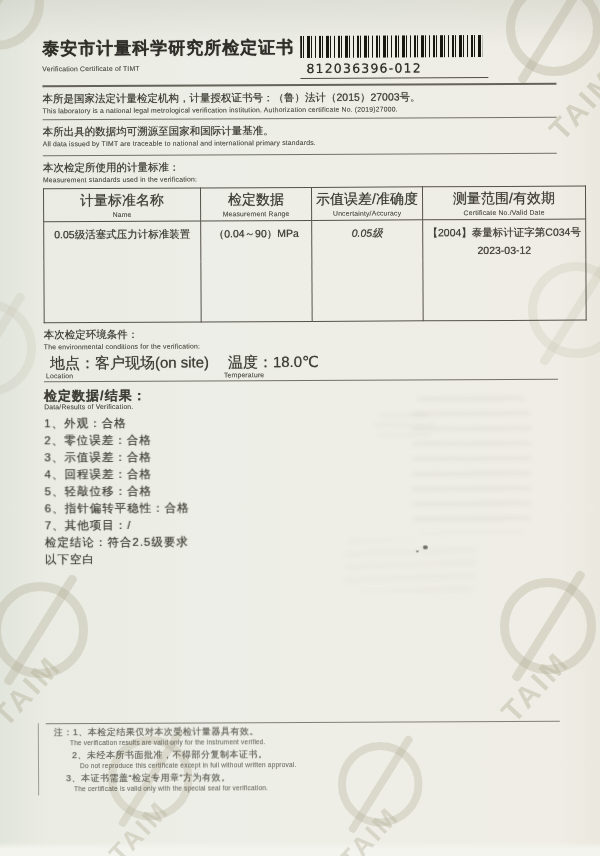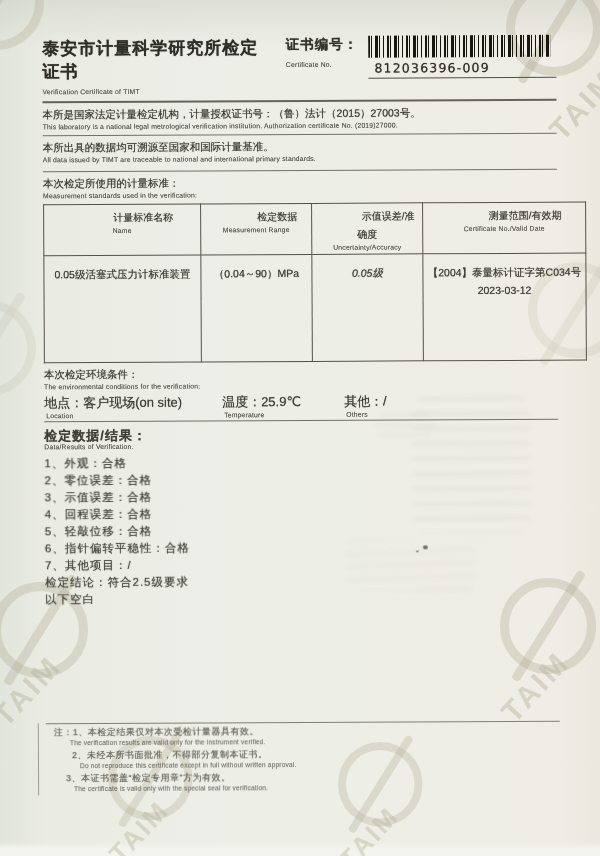--- a/index.html
+++ b/index.html
@@ -63,30 +63,30 @@
   
   .stmt{margin-top:5px;}
   .stmt .zh{font-size:10.5px;}
   .stmt .en{margin-top:1px;}
   
   .std-head{margin-top:5px;}
   table.std{border-collapse:collapse;width:514px;margin-top:4px;table-layout:fixed;}
   table.std th,table.std td{border:1px solid #55524a;padding:2px 3px;vertical-align:top;text-align:center;}
   table.std th{font-weight:normal;}
   .c1{width:150px;}.c2{width:104px;}.c3{width:104px;}.c4{width:156px;}
-  th .zh{font-size:10px;margin-left:42px;}
+  th .zh{font-size:14px;}
   th .en{display:block;margin-top:1px;}
   td .zh{font-size:10.5px;line-height:14px;}
   td.acc .zh{font-style:italic;}
   tr.filler td{height:56px;border-top:none;}
-  tr.data td{border-bottom:none;padding-top:8px;}
+  tr.data td{border-bottom:none;padding-top:2px;}
   
   .env-head{margin-top:5px;}
   .env-row{display:flex;margin-top:5px;}
-  .env-item .zh{font-size:13px;}
+  .env-item .zh{font-size:15px;margin-left:6px;}
   .env-item .en{margin-top:2px;margin-left:2px;}
   .ei1{width:178px;}.ei2{width:122px;}.ei3{width:128px;}.ei4{width:86px;}
   .env-row + .rule{margin-top:1px;}
   
   .res-head{margin-top:7px;}
   .res-head .zh{font-size:13px;font-weight:bold;letter-spacing:1px;}
   .res-list{margin-top:4px;}
   .res-line{font-size:11.5px;line-height:17px;color:#45443c;
     text-shadow:0 0 .8px rgba(69,68,60,.7);letter-spacing:1px;filter:blur(.2px);}
   
@@ -159,27 +159,23 @@
       <span class="wm-text">TAIM</span>
     </div>
 
   <div class="sheet">
 
     <div class="hdr">
       <div class="hdr-title">
         <div class="t-zh">泰安市计量科学研究所检定证书</div>
         <div class="t-en en">Verification Certificate of TIMT</div>
       </div>
-      <div class="hdr-no">
-        <div class="n-zh">证书编号：</div>
-        <div class="n-en en">Certificate No.</div>
-      </div>
       <div class="hdr-code">
         <div class="barcode"></div>
-        <div class="code-num">812036396-009</div>
+        <div class="code-num">812036396-012</div>
         <div class="code-underline"></div>
       </div>
     </div>
     <div class="rule thick" style="margin-top:5px;"></div>
 
     <div class="stmt">
       <div class="zh">本所是国家法定计量检定机构，计量授权证书号：（鲁）法计（2015）27003号。</div>
       <div class="en">This laboratory is a national legal metrological verification institution. Authorization certificate No. (2019)27000.</div>
     </div>
     <div class="rule" style="margin-top:4px;"></div>
@@ -221,26 +217,22 @@
     <div class="stmt env-head">
       <div class="zh">本次检定环境条件：</div>
       <div class="en">The environmental conditions for the verification:</div>
     </div>
     <div class="env-row">
       <div class="env-item ei1">
         <div class="zh">地点：客户现场(on site)</div>
         <div class="en">Location</div>
       </div>
       <div class="env-item ei2">
-        <div class="zh">温度：25.9℃</div>
+        <div class="zh">温度：18.0℃</div>
         <div class="en">Temperature</div>
-      </div>
-      <div class="env-item ei4">
-        <div class="zh">其他：/</div>
-        <div class="en">Others</div>
       </div>
     </div>
     <div class="rule"></div>
 
     <div class="res-head">
       <div class="zh">检定数据/结果：</div>
       <div class="en">Data/Results of Verification.</div>
     </div>
     <div class="res-list">
       <div class="res-line">1、外观：合格</div>

